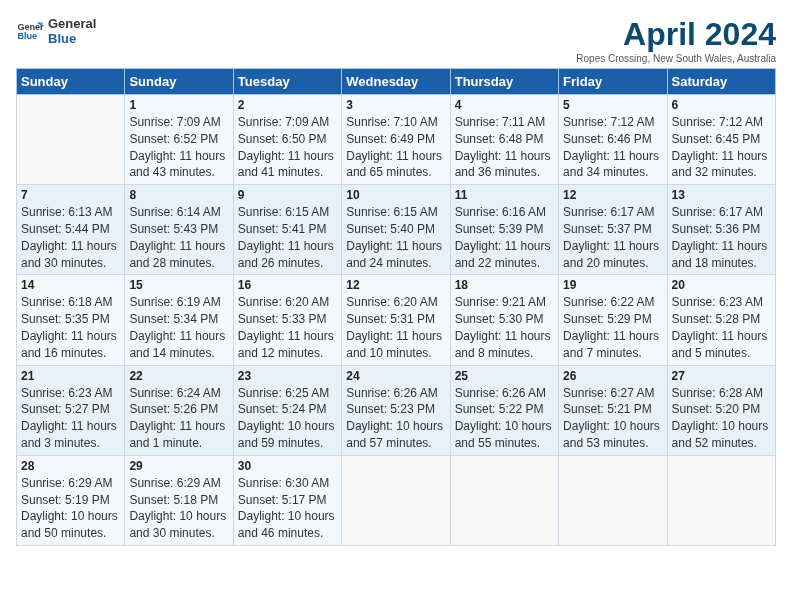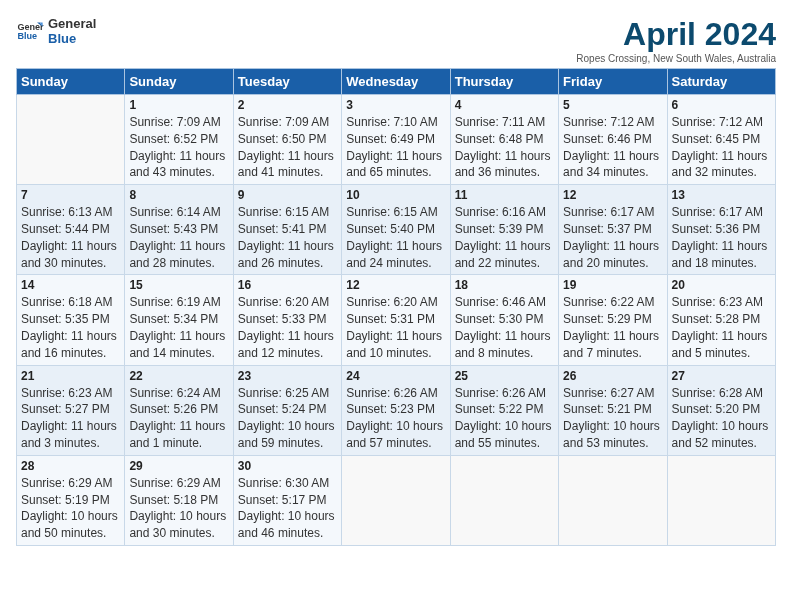--- a/index.html
+++ b/index.html
@@ -183,21 +183,21 @@
         <td>
           <span class="day-number">16</span>
           <div class="day-info"><span>Sunrise: 6:20 AM</span><br><span>Sunset: 5:33 PM</span><br><span>Daylight: 11 hours</span><br><span>and 12 minutes.</span></div>
         </td>
         <td>
           <span class="day-number">12</span>
           <div class="day-info"><span>Sunrise: 6:20 AM</span><br><span>Sunset: 5:31 PM</span><br><span>Daylight: 11 hours</span><br><span>and 10 minutes.</span></div>
         </td>
         <td>
           <span class="day-number">18</span>
-          <div class="day-info"><span>Sunrise: 6:46 AM</span><br><span>Sunset: 5:30 PM</span><br><span>Daylight: 11 hours</span><br><span>and 8 minutes.</span></div>
+          <div class="day-info"><span>Sunrise: 9:21 AM</span><br><span>Sunset: 5:30 PM</span><br><span>Daylight: 11 hours</span><br><span>and 8 minutes.</span></div>
         </td>
         <td>
           <span class="day-number">19</span>
           <div class="day-info"><span>Sunrise: 6:22 AM</span><br><span>Sunset: 5:29 PM</span><br><span>Daylight: 11 hours</span><br><span>and 7 minutes.</span></div>
         </td>
         <td>
           <span class="day-number">20</span>
           <div class="day-info"><span>Sunrise: 6:23 AM</span><br><span>Sunset: 5:28 PM</span><br><span>Daylight: 11 hours</span><br><span>and 5 minutes.</span></div>
         </td>
       </tr>

